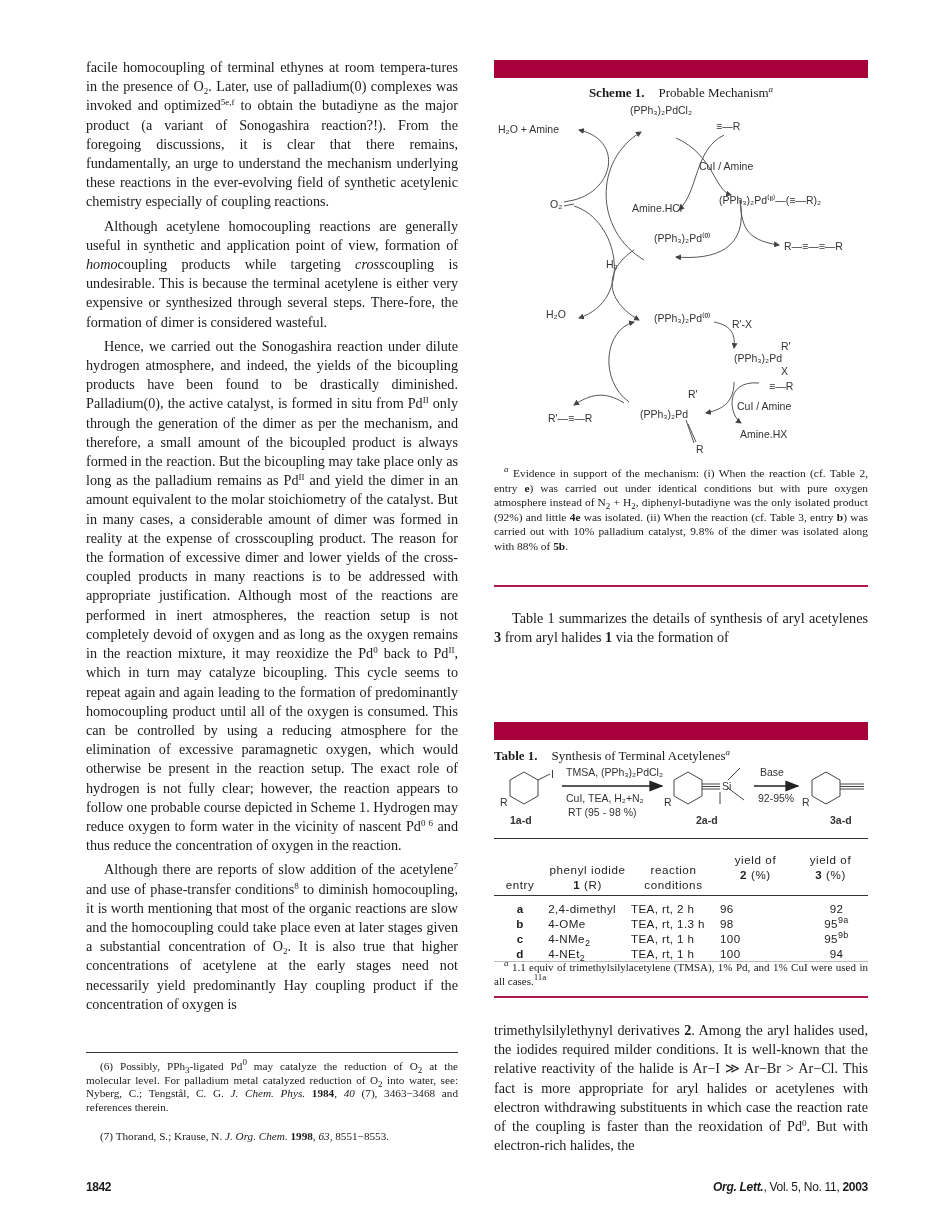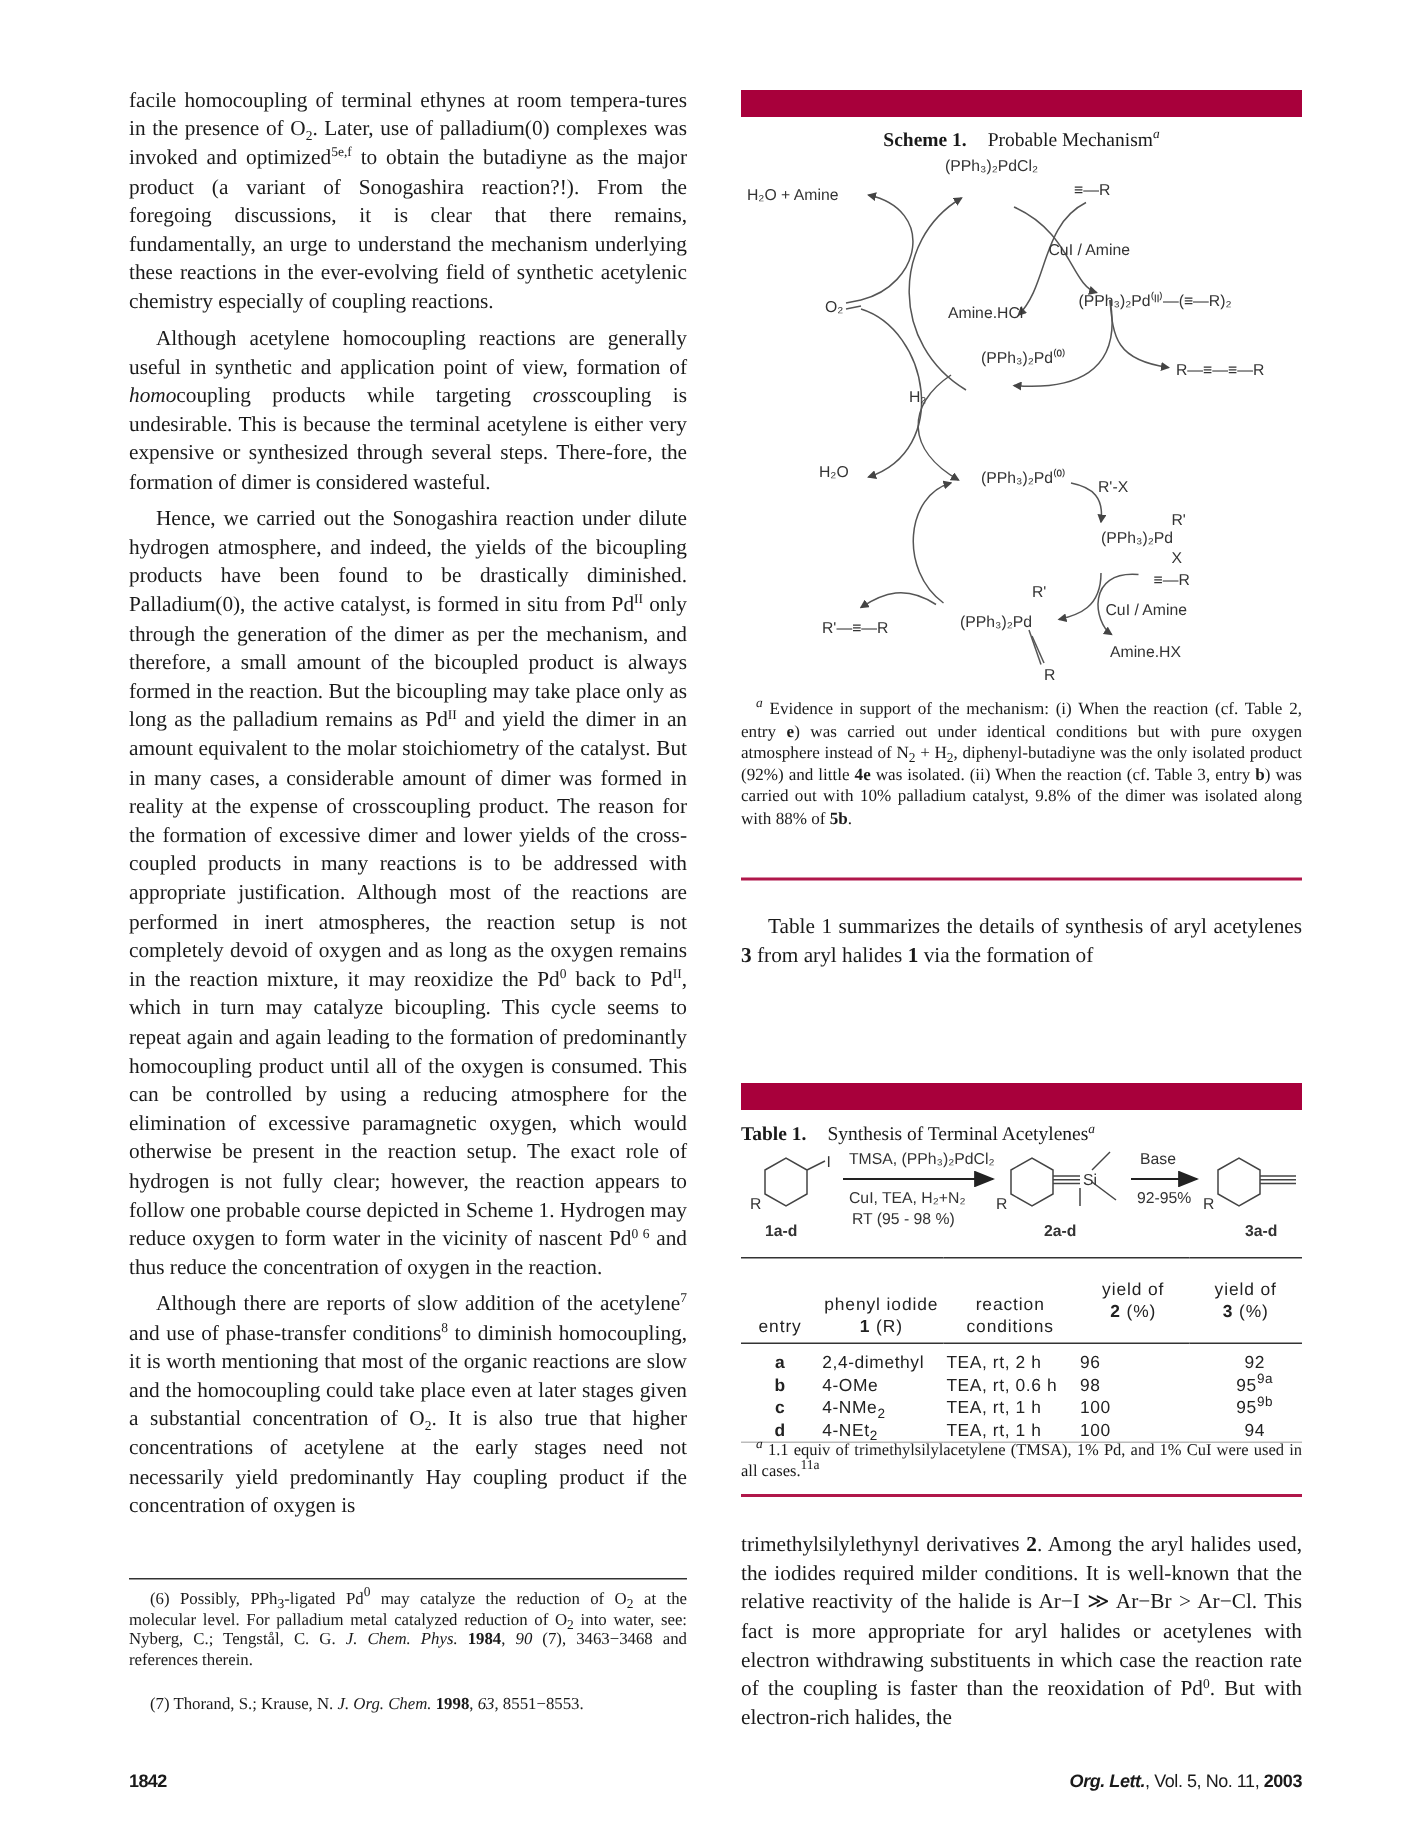--- a/index.html
+++ b/index.html
@@ -61,21 +61,21 @@
 
 <div id="left" class="col">
   <p><span>facile homocoupling of terminal ethynes at room tempera-tures in the presence of O</span><sub>2</sub><span>. Later, use of palladium(0) complexes was invoked and optimized</span><sup>5e,f</sup><span> to obtain the butadiyne as the major product (a variant of Sonogashira reaction?!). From the foregoing discussions, it is clear that there remains, fundamentally, an urge to understand the mechanism underlying these reactions in the ever-evolving field of synthetic acetylenic chemistry especially of coupling reactions.</span></p>
   <p class="indent" style="margin-top:5px"><span>Although acetylene homocoupling reactions are generally useful in synthetic and application point of view, formation of </span><i>homo</i><span>coupling products while targeting </span><i>cross</i><span>coupling is undesirable. This is because the terminal acetylene is either very expensive or synthesized through several steps. There-fore, the formation of dimer is considered wasteful.</span></p>
   <p class="indent" style="margin-top:5px"><span>Hence, we carried out the Sonogashira reaction under dilute hydrogen atmosphere, and indeed, the yields of the bicoupling products have been found to be drastically diminished. Palladium(0), the active catalyst, is formed in situ from Pd</span><sup>II</sup><span> only through the generation of the dimer as per the mechanism, and therefore, a small amount of the bicoupled product is always formed in the reaction. But the bicoupling may take place only as long as the palladium remains as Pd</span><sup>II</sup><span> and yield the dimer in an amount equivalent to the molar stoichiometry of the catalyst. But in many cases, a considerable amount of dimer was formed in reality at the expense of crosscoupling product. The reason for the formation of excessive dimer and lower yields of the cross-coupled products in many reactions is to be addressed with appropriate justification. Although most of the reactions are performed in inert atmospheres, the reaction setup is not completely devoid of oxygen and as long as the oxygen remains in the reaction mixture, it may reoxidize the Pd</span><sup>0</sup><span> back to Pd</span><sup>II</sup><span>, which in turn may catalyze bicoupling. This cycle seems to repeat again and again leading to the formation of predominantly homocoupling product until all of the oxygen is consumed. This can be controlled by using a reducing atmosphere for the elimination of excessive paramagnetic oxygen, which would otherwise be present in the reaction setup. The exact role of hydrogen is not fully clear; however, the reaction appears to follow one probable course depicted in Scheme 1. Hydrogen may reduce oxygen to form water in the vicinity of nascent Pd</span><sup>0 6</sup><span> and thus reduce the concentration of oxygen in the reaction.</span></p>
   <p class="indent" style="margin-top:5px"><span>Although there are reports of slow addition of the acetylene</span><sup>7</sup><span> and use of phase-transfer conditions</span><sup>8</sup><span> to diminish homocoupling, it is worth mentioning that most of the organic reactions are slow and the homocoupling could take place even at later stages given a substantial concentration of O</span><sub>2</sub><span>. It is also true that higher concentrations of acetylene at the early stages need not necessarily yield predominantly Hay coupling product if the concentration of oxygen is</span></p>
 </div>
 
 <div class="fn-rule"></div>
 <div class="footnotes">
-  <p><span>(6) Possibly, PPh</span><sub>3</sub><span>-ligated Pd</span><sup>0</sup><span> may catalyze the reduction of O</span><sub>2</sub><span> at the molecular level. For palladium metal catalyzed reduction of O</span><sub>2</sub><span> into water, see:  Nyberg, C.; Tengstål, C. G. </span><i>J. Chem. Phys.</i> <b>1984</b>, <i>90</i><span> (7), 3463−3468 and references therein.</span></p>
+  <p><span>(6) Possibly, PPh</span><sub>3</sub><span>-ligated Pd</span><sup>0</sup><span> may catalyze the reduction of O</span><sub>2</sub><span> at the molecular level. For palladium metal catalyzed reduction of O</span><sub>2</sub><span> into water, see:  Nyberg, C.; Tengstål, C. G. </span><i>J. Chem. Phys.</i> <b>1984</b>, <i>40</i><span> (7), 3463−3468 and references therein.</span></p>
   <p><span>(7) Thorand, S.; Krause, N. </span><i>J. Org. Chem.</i> <b>1998</b>, <i>63</i><span>, 8551−8553.</span></p>
 </div>
 
 <div class="folio-left">1842</div>
 <div class="folio-right"><span class="jn">Org. Lett.</span><span>, Vol. 5, No. 11, </span><span class="yr">2003</span></div>
 
 <div class="bar" style="top: 60px; background: rgb(168, 0, 59);"></div>
 <div class="scheme-title"><span class="lbl">Scheme 1.</span><span>Probable Mechanism</span><sup><i>a</i></sup></div>
 
 <svg class="scheme" viewBox="0 0 380 360">
@@ -200,21 +200,21 @@
       <tr>
         <td class="c-entry"><span>a</span></td>
         <td class="c-r"><span>2,4-dimethyl</span><sub></sub></td>
         <td class="c-cond"><span>TEA, rt, 2 h</span></td>
         <td class="c-y2"><span>96</span></td>
         <td class="c-y3"><span>92</span><sup></sup></td>
       </tr>
       <tr>
         <td class="c-entry"><span>b</span></td>
         <td class="c-r"><span>4-OMe</span><sub></sub></td>
-        <td class="c-cond"><span>TEA, rt, 0.6 h</span></td>
+        <td class="c-cond"><span>TEA, rt, 1.3 h</span></td>
         <td class="c-y2"><span>98</span></td>
         <td class="c-y3"><span>95</span><sup>9a</sup></td>
       </tr>
       <tr>
         <td class="c-entry"><span>c</span></td>
         <td class="c-r"><span>4-NMe</span><sub>2</sub></td>
         <td class="c-cond"><span>TEA, rt, 1 h</span></td>
         <td class="c-y2"><span>100</span></td>
         <td class="c-y3"><span>95</span><sup>9b</sup></td>
       </tr>

